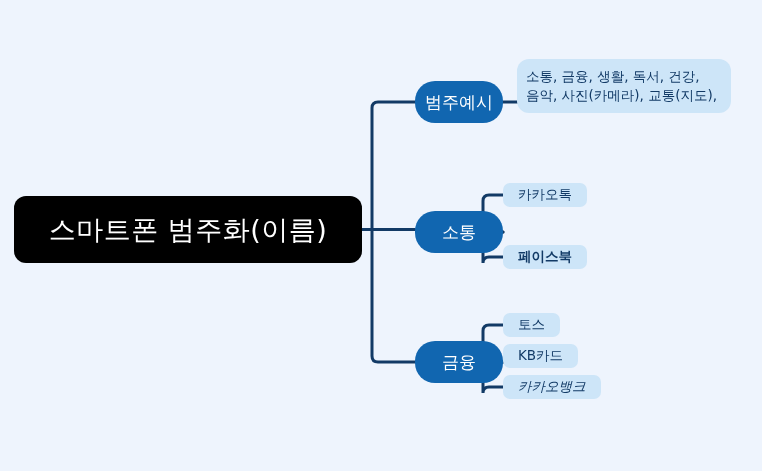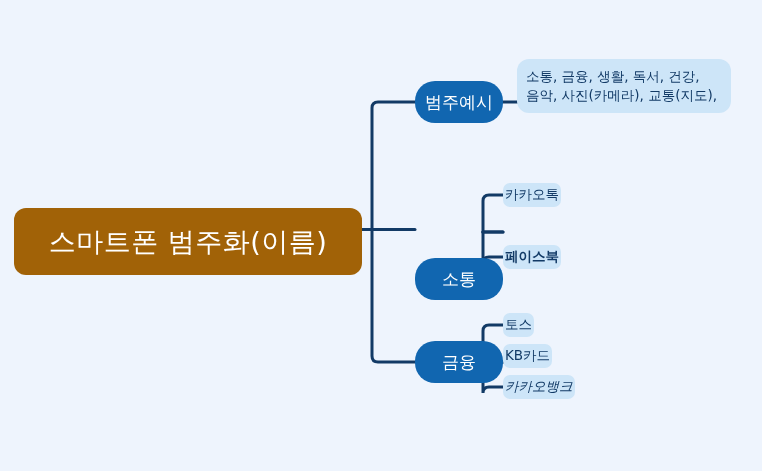--- a/index.html
+++ b/index.html
@@ -32,51 +32,51 @@
     box-sizing: border-box;
     display: flex;
     align-items: center;
     justify-content: center;
     white-space: pre;
   }
 
   
   .root-node {
     left: 14px;
-    top: 208px;
+    top: 196px;
     width: 348px;
     height: 67px;
-    background: #a16207;
+    background: #000000;
     border-radius: 12px;
     color: #ffffff;
     font-size: 27px;
     letter-spacing: 0.5px;
   }
 
   
   .branch-node {
     width: 88px;
     height: 42px;
     background: #1166b0;
     border-radius: 20px;
     color: #ffffff;
     font-size: 17px;
   }
   .branch-cat  { left: 415px; top: 81px; }
-  .branch-comm { left: 415px; top: 211px; margin-top: 47px; }
+  .branch-comm { left: 415px; top: 211px; }
   .branch-fin  { left: 415px; top: 341px; text-align: center; }
 
   
   .leaf-node {
     background: #cde5f8;
     border-radius: 7px;
     color: #123a66;
     font-size: 13.5px;
     height: 24px;
-    padding: 0 2px;
+    padding: 0 15px;
     justify-content: flex-start;
   }
   .leaf-kakaotalk { left: 503px; top: 183px; }
   .leaf-instagram { left: 503px; top: 214px; }
   .leaf-facebook  { left: 503px; top: 245px; font-weight: bold; }
   .leaf-toss      { left: 503px; top: 313px; font-family: Liberation Mono, monospace; }
   .leaf-kbcard    { left: 503px; top: 344px; }
   .leaf-kakaobank { left: 503px; top: 375px; font-style: italic; }
 
   

